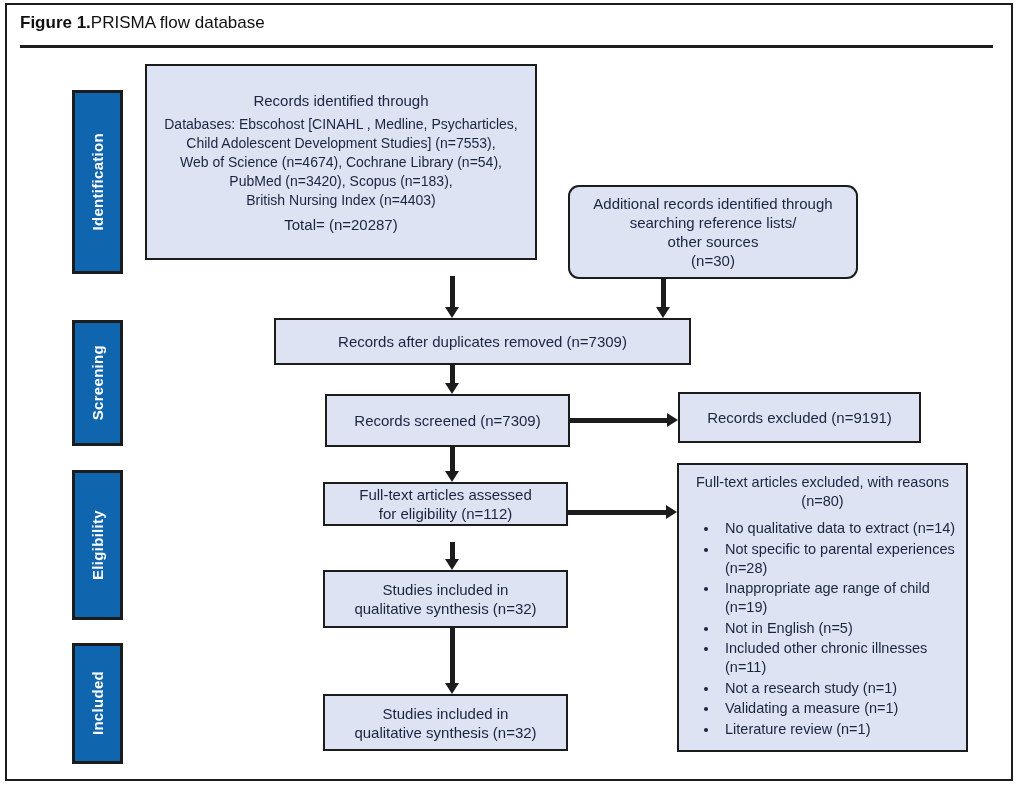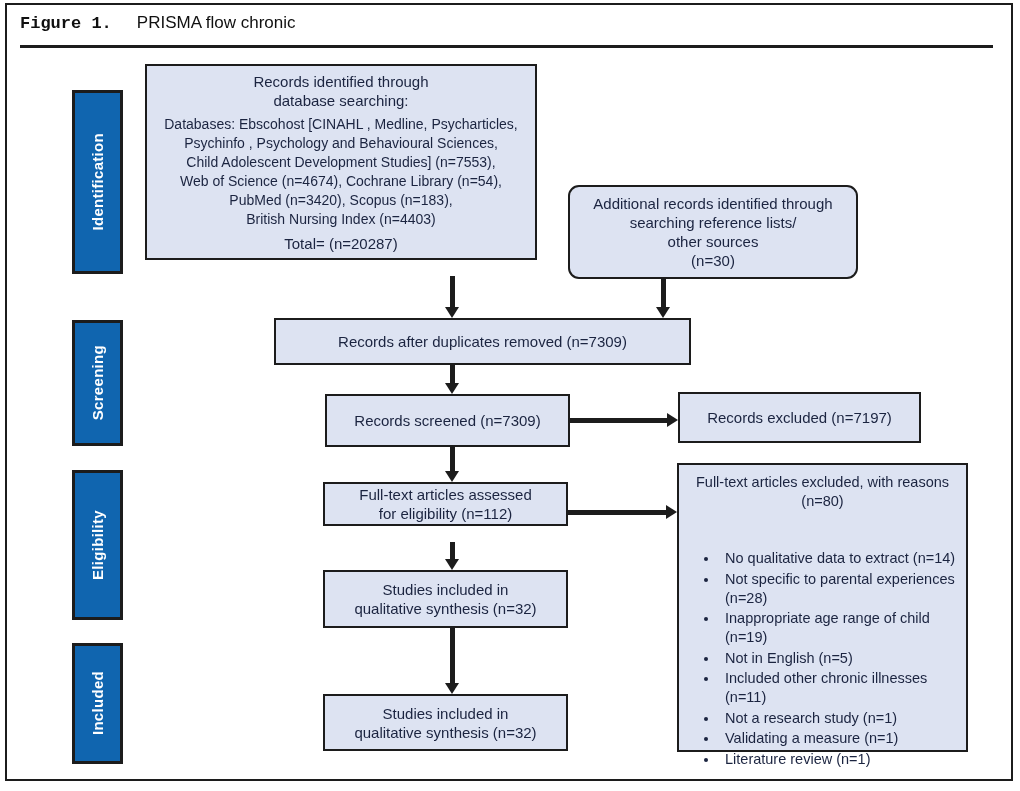--- a/index.html
+++ b/index.html
@@ -9,21 +9,21 @@
     --text-dark:#1b2440;
   }
   html,body{margin:0;padding:0;background:#ffffff;}
   .fig{
     position:relative;width:1020px;height:791px;background:#ffffff;
     font-family:"Liberation Sans","DejaVu Sans",sans-serif;color:var(--text-dark);
     overflow:hidden;
   }
   .frame{position:absolute;left:5px;top:3px;width:1008px;height:778px;border:2px solid var(--line-black);box-sizing:border-box;}
   .fig-title{position:absolute;left:20px;top:13px;font-size:17px;color:#101010;}
-  .fig-title .label{font-weight:bold;margin-right:25px;font-family:Liberation Mono, monospace;}
+  .fig-title .label{font-weight:bold;margin-right:0;}
   .rule{position:absolute;left:20px;top:45px;width:973px;height:3px;background:var(--line-black);}
 
   .stage{position:absolute;box-sizing:border-box;background:var(--stage-blue);border:3px solid var(--line-black);
     display:flex;align-items:center;justify-content:center;}
   .stage span{writing-mode:vertical-rl;transform:rotate(180deg);color:#ffffff;font-weight:bold;
     font-size:15px;letter-spacing:0.3px;white-space:nowrap;}
   .s1{left:72px;top:90px;width:51px;height:184px;}
   .s2{left:72px;top:320px;width:51px;height:126px;}
   .s3{left:72px;top:470px;width:51px;height:150px;}
   .s4{left:72px;top:643px;width:51px;height:121px;}
@@ -38,21 +38,21 @@
   .b1{left:145px;top:64px;width:392px;height:196px;padding:4px 6px;}
   .b2{left:568px;top:185px;width:290px;height:94px;border-radius:11px;}
   .b3{left:274px;top:318px;width:417px;height:47px;}
   .b4{left:325px;top:394px;width:245px;height:53px;}
   .b5{left:678px;top:392px;width:243px;height:51px;}
   .b6{left:323px;top:482px;width:245px;height:44px;}
   .b7{left:323px;top:570px;width:245px;height:58px;}
   .b9{left:323px;top:694px;width:245px;height:57px;}
 
   .b8{left:677px;top:463px;width:291px;height:289px;justify-content:flex-start;
-    padding:8px 10px 18px 10px;font-size:14.5px;line-height:19px;gap:30px;}
+    padding:8px 10px 18px 10px;font-size:14.5px;line-height:19px;}
   .b8 .bhead{width:100%;text-align:center;}
   .b8 ul{margin:8px 0 0 0;padding:0 0 0 30px;width:100%;box-sizing:border-box;text-align:left;list-style:disc outside;}
   .b8 li{padding-left:6px;margin-bottom:1.5px;}
 
   .arrow-v{position:absolute;width:14px;}
   .arrow-v .shaft{position:absolute;left:4.5px;top:0;width:5px;height:calc(100% - 10px);background:var(--line-black);}
   .arrow-v .head{position:absolute;left:0;bottom:0;width:0;height:0;
     border-left:7px solid transparent;border-right:7px solid transparent;border-top:11px solid var(--line-black);}
   .arrow-h{position:absolute;height:14px;}
   .arrow-h .shaft{position:absolute;top:4.5px;left:0;height:5px;width:calc(100% - 10px);background:var(--line-black);}
@@ -68,45 +68,43 @@
   .ah1{left:570px;top:413px;width:108px;}
   .ah2{left:568px;top:505px;width:109px;}
 </style>
 </head>
 <body>
 
 <div class="fig">
   <div class="frame"></div>
 
   <div class="fig-title">
-    <span class="label">Figure 1.</span><span>PRISMA flow chronic</span>
+    <span class="label">Figure 1.</span><span>PRISMA flow database</span>
   </div>
   <div class="rule"></div>
 
   <div class="stage s1">
     <span>Identification</span>
   </div>
   <div class="stage s2">
     <span>Screening</span>
   </div>
   <div class="stage s3">
     <span>Eligibility</span>
   </div>
   <div class="stage s4">
     <span>Included</span>
   </div>
 
   <div class="box b1">
     <div class="para">
       <span class="line">Records identified through</span>
-      <span class="line">database searching:</span>
     </div>
     <div class="para small">
       <span class="line">Databases: Ebscohost [CINAHL , Medline, Psycharticles,</span>
-      <span class="line">Psychinfo , Psychology and Behavioural Sciences,</span>
       <span class="line">Child Adolescent Development Studies] (n=7553),</span>
       <span class="line">Web of Science (n=4674), Cochrane Library (n=54),</span>
       <span class="line">PubMed (n=3420), Scopus (n=183),</span>
       <span class="line">British Nursing Index (n=4403)</span>
     </div>
     <div class="para">
       <span class="line">Total= (n=20287)</span>
     </div>
   </div>
 
@@ -119,21 +117,21 @@
 
   <div class="box b3">
     <span class="line">Records after duplicates removed (n=7309)</span>
   </div>
 
   <div class="box b4">
     <span class="line">Records screened (n=7309)</span>
   </div>
 
   <div class="box b5">
-    <span class="line">Records excluded (n=7197)</span>
+    <span class="line">Records excluded (n=9191)</span>
   </div>
 
   <div class="box b6">
     <span class="line">Full-text articles assessed</span>
     <span class="line">for eligibility (n=112)</span>
   </div>
 
   <div class="box b7">
     <span class="line">Studies included in</span>
     <span class="line">qualitative synthesis (n=32)</span>

